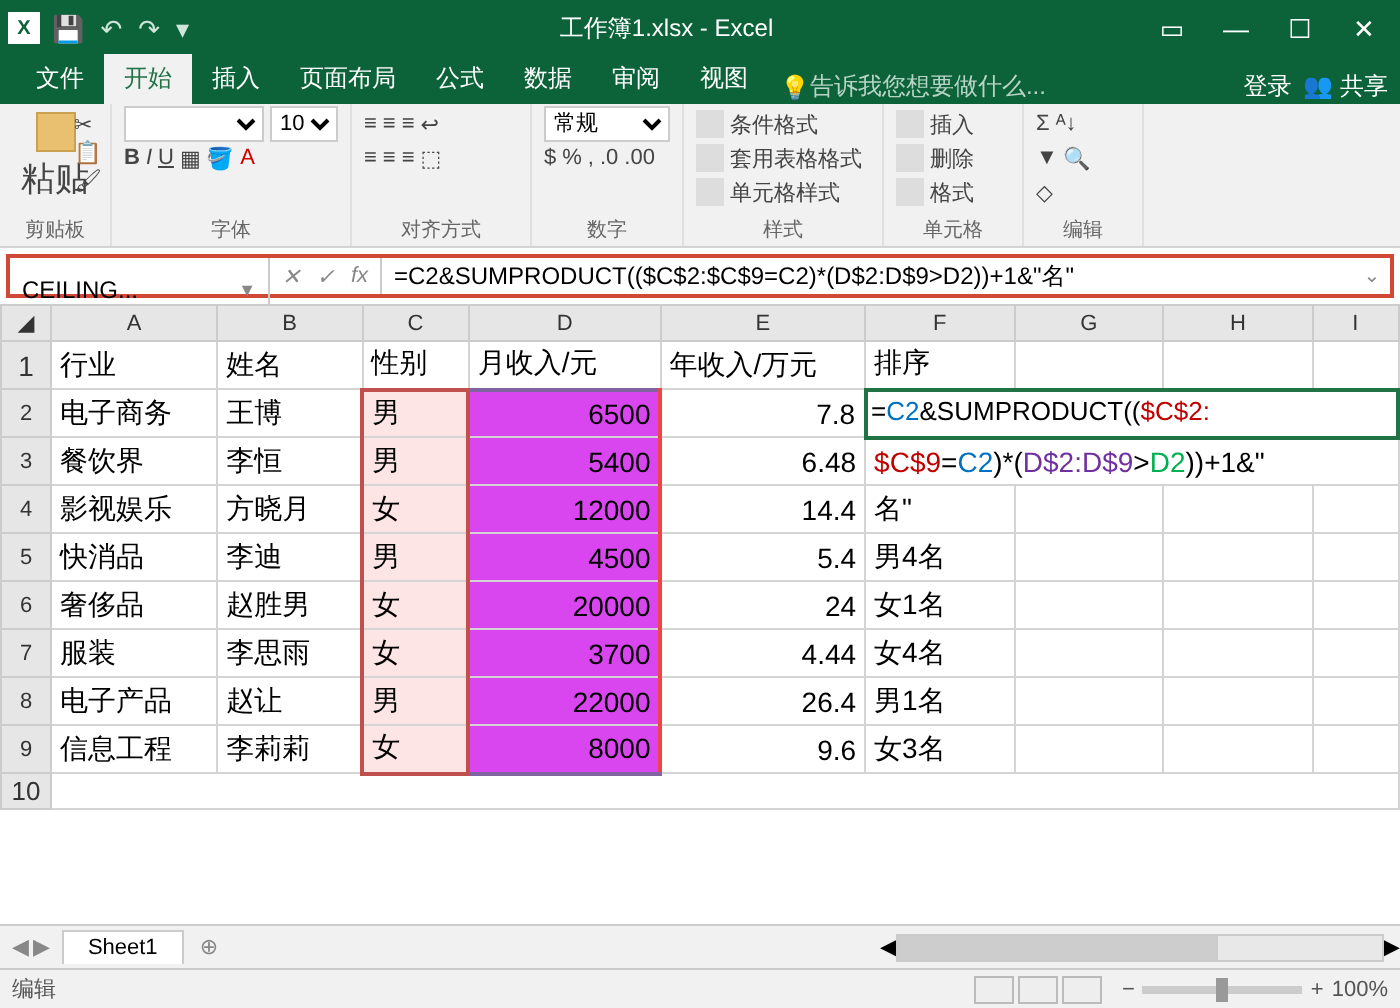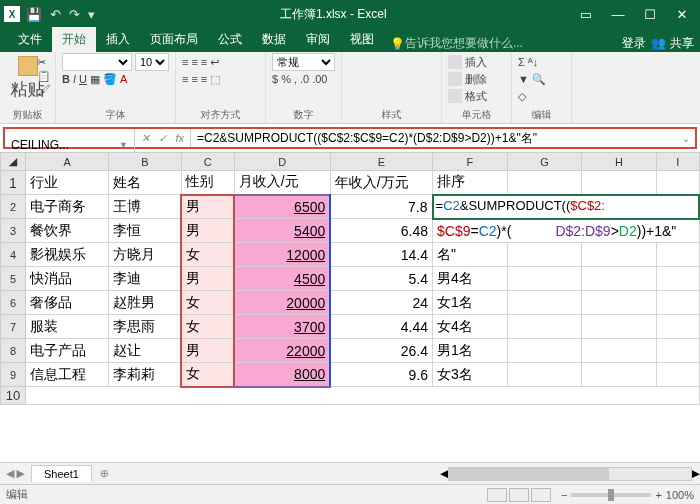--- a/index.html
+++ b/index.html
@@ -36,30 +36,30 @@
 .grid { border-collapse: collapse; width: 100%; font-size: 14px; }
 .grid th { background: #e6e6e6; border: 1px solid #ccc; font-weight: normal; color: #333; font-size: 11px; height: 18px; }
 .grid th.corner { width: 22px; background: #e6e6e6; }
 .grid .rowh { background: #e6e6e6; border: 1px solid #ccc; text-align: center; font-size: 11px; color: #333; width: 22px; }
 .grid td { border: 1px solid #d4d4d4; padding: 1px 4px; height: 24px; font-size: 14px; white-space: nowrap; overflow: visible; }
 .grid td.num { text-align: right; }
 .grid .hdr td { font-size: 14px; }
 .grid .colC { background: #fde5e5; border-left: 2px solid #c0504d; border-right: 2px solid #c0504d; }
 .grid .colC.first { border-top: 2px solid #c0504d; }
 .grid .colC.last { border-bottom: 2px solid #c0504d; }
-.grid .colD { background: #f9a8d4; border-left: 2px solid #8064a2; border-right: 2px solid #1d4ed8; text-decoration: underline; }
+.grid .colD { background: #d946ef; border-left: 2px solid #8064a2; border-right: 2px solid #ef4444; }
 .grid .colD.first { border-top: 2px solid #8064a2; }
 .grid .colD.last { border-bottom: 2px solid #8064a2; }
 .grid .active { border: 2px solid #217346 !important; background: #fff; }
 .grid .f-over { position: relative; overflow: visible; }
 .grid .f-over .long { position: absolute; left: 2px; top: 2px; white-space: nowrap; background: #fff; font-size: 13px; z-index: 5; }
 .f-c1 { color: #0070c0; }
 .f-c2 { color: #c00000; }
 .f-c3 { color: #00b050; }
-.f-c4 { color: #7030a0; margin-left: 44px; }
+.f-c4 { color: #7030a0; }
 .grid td.tight { height: 16px; font-size: 13px; }
 .sheetbar { display: flex; align-items: center; height: 22px; border-top: 1px solid #ccc; background: #f1f1f1; font-size: 11px; }
 .sheetbar .nav { display: flex; gap: 2px; padding: 0 6px; color: #888; }
 .sheetbar .tab { background: #fff; border: 1px solid #ccc; border-bottom: none; padding: 2px 12px; font-size: 11px; }
 .sheetbar .add { padding: 0 8px; color: #888; }
 .sheetbar .scroll { margin-left: auto; display: flex; align-items: center; width: 260px; }
 .sheetbar .track { flex: 1; height: 14px; background: #e8e8e8; border: 1px solid #ccc; position: relative; }
 .sheetbar .thumb { position: absolute; left: 0; top: 0; bottom: 0; width: 160px; background: #cdcdcd; }
 .statusbar { display: flex; align-items: center; height: 20px; background: #f1f1f1; border-top: 1px solid #ccc; font-size: 11px; color: #555; padding: 0 6px; }
 .statusbar .views { margin-left: auto; display: flex; gap: 2px; }
@@ -163,20 +163,34 @@
           <span>$</span>
           <span>%</span>
           <span>,</span>
           <span>.0</span>
           <span>.00</span>
         </div>
     </div>
     <div class="glabel">数字</div>
   </div>
   <div class="group" style="width:100px">
+    <div class="stack">
+      <div class="row">
+          <span class="icn-s"></span>
+          <span>条件格式</span>
+        </div>
+      <div class="row">
+          <span class="icn-s"></span>
+          <span>套用表格格式</span>
+        </div>
+      <div class="row">
+          <span class="icn-s"></span>
+          <span>单元格样式</span>
+        </div>
+    </div>
     <div class="glabel">样式</div>
   </div>
   <div class="group" style="width:70px">
     <div class="stack">
       <div class="row">
           <span class="icn-s"></span>
           <span>插入</span>
         </div>
       <div class="row">
           <span class="icn-s"></span>

